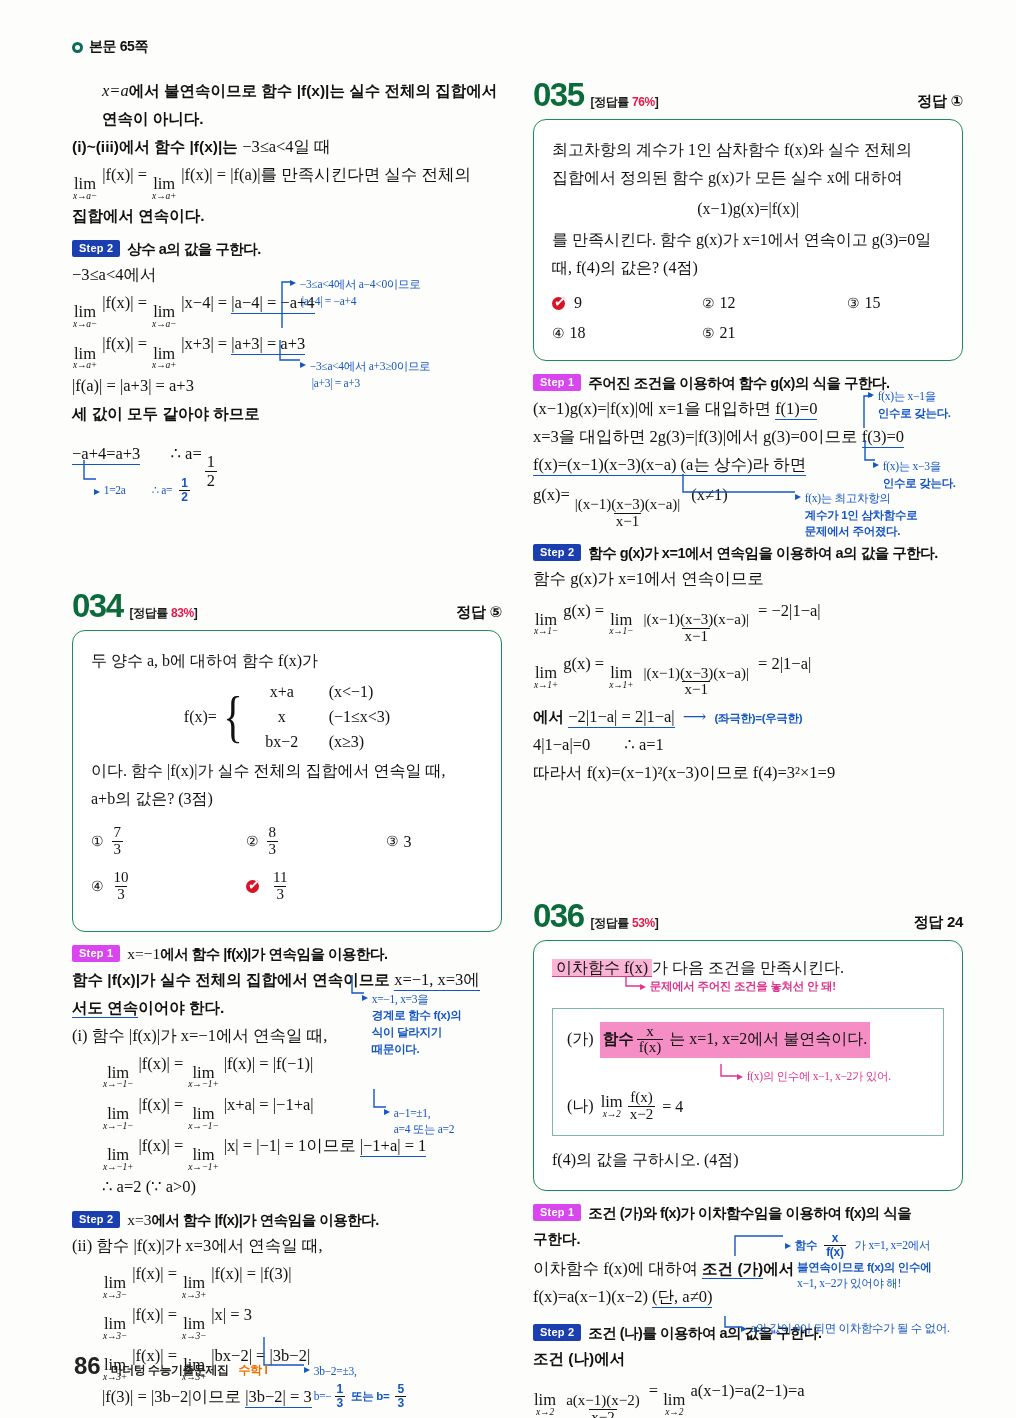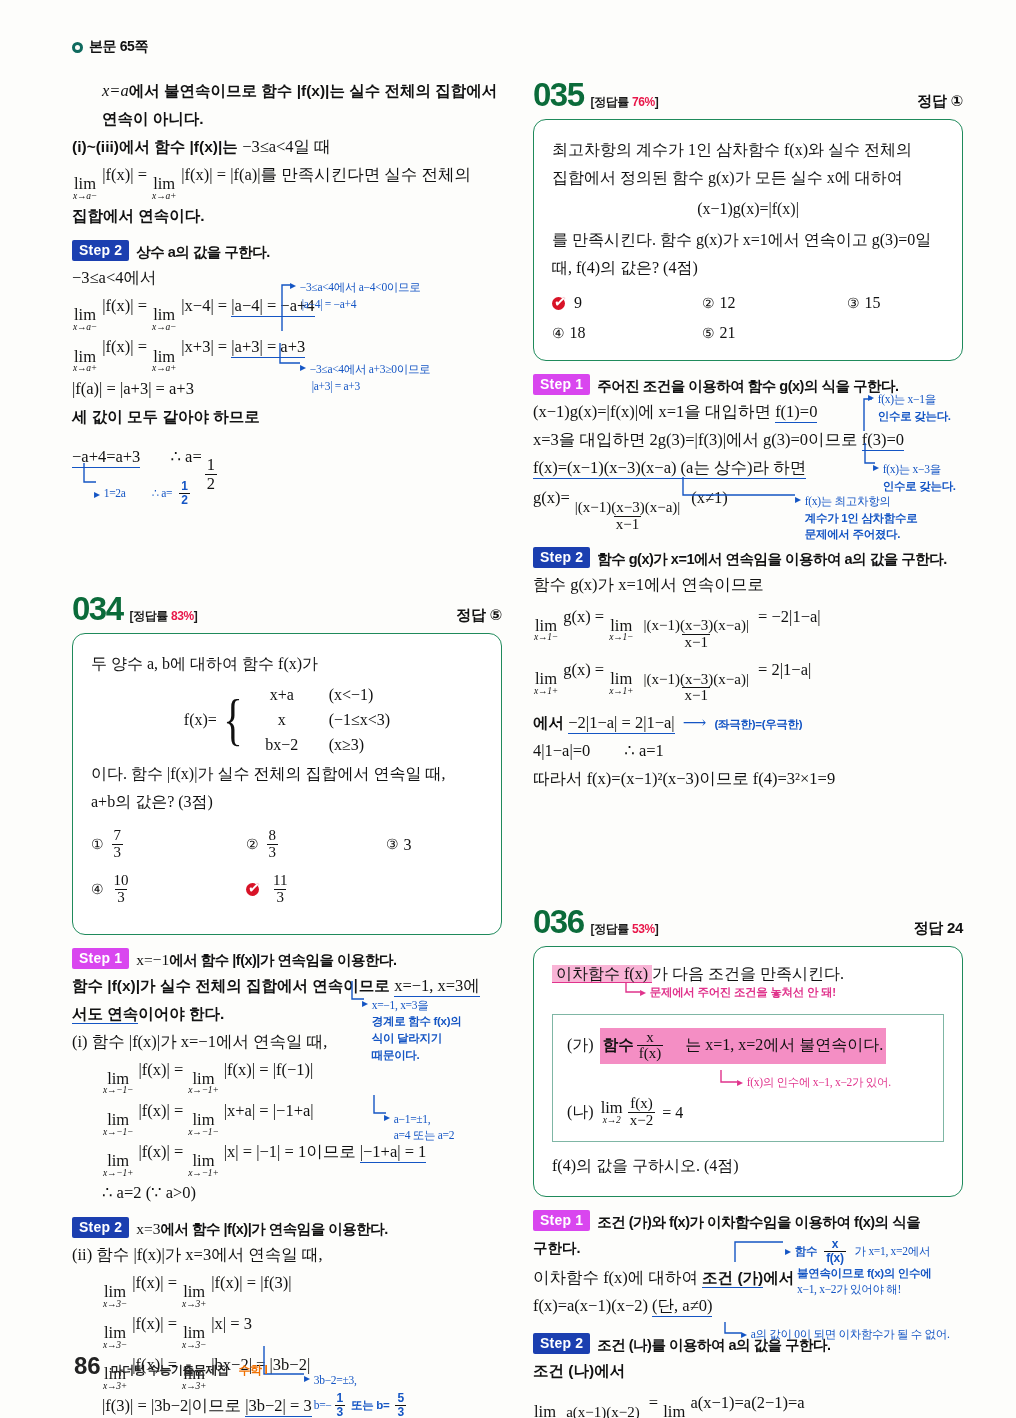--- a/index.html
+++ b/index.html
@@ -43,21 +43,21 @@
 
   
   .piece{display:inline-flex; align-items:center; vertical-align:middle;}
   .piece .brace{font-size:58px; font-weight:300; line-height:0.72; margin:0 4px 0 2px; transform:scaleX(0.7);}
   .piece .rows{display:flex; flex-direction:column; gap:7px; font-size:16px;}
   .piece .rows .r{display:flex; gap:16px;}
   .piece .rows .r .lhs{min-width:62px; text-align:center;}
 
   
   .step{display:inline-block; font-family:"Liberation Sans","DejaVu Sans",sans-serif;
-        font-size:14px; font-weight:700; color:#fff; padding:2px 7px 3px 7px;
+        font-size:11px; font-weight:700; color:#fff; padding:2px 7px 3px 7px;
         border-radius:2px; letter-spacing:0.2px; vertical-align:2px; margin-right:7px;}
   .step.s1{background:#d946ef;}
   .step.s2{background:#1b3fb0;}
   .step-line{font-size:15.5px; margin:8px 0 3px 0;}
   .step-line .txt{font-family:"Liberation Sans","DejaVu Sans",sans-serif;font-weight:700;font-size:14.5px;letter-spacing:-0.5px;}
 
   
   .prob-head{display:flex; align-items:flex-end; justify-content:space-between; margin-bottom:8px;}
   .prob-head .left{display:flex; align-items:baseline; gap:7px;}
   .prob-no{font-family:"Liberation Sans","DejaVu Sans",sans-serif; font-weight:700;
@@ -662,21 +662,21 @@
         <div class="inner-box" style="margin-top:26px">
           <div style="position:relative; padding-bottom:6px;">
             <div style="display:flex; align-items:center; font-size:16px;">
               <span class="mr" style="margin-right:6px">(가)</span>
               <span class="hl-strong" style="display:inline-flex; align-items:center; padding:2px 3px;">
                 <span class="ko" style="font-size:15.5px">함수 </span>
                   <span class="frac">
                     <span class="num">x</span>
                     <span class="den">f(x)</span>
                   </span>
-                  <span class="mr" style="margin-left:19px">는 x=1, x=2에서 불연속이다.</span>
+                  <span class="mr" style="margin-left:3px">는 x=1, x=2에서 불연속이다.</span>
               </span>
             </div>
             <div class="abs anno pink" style="left:170px; top:46px;">
               <div style="display:flex;align-items:center;gap:4px;">
                 <span style="font-size:12px;line-height:1">▸</span>
                 <span class="m">f(x)의 인수에 x−1, x−2가 있어.</span>
               </div>
             </div>
             <svg class="conn" style="left:152px; top:42px;" width="24" height="18">
               <path d="M2,0 L2,12 L18,12" stroke="#e0338c" stroke-width="1.4" fill="none"></path>

